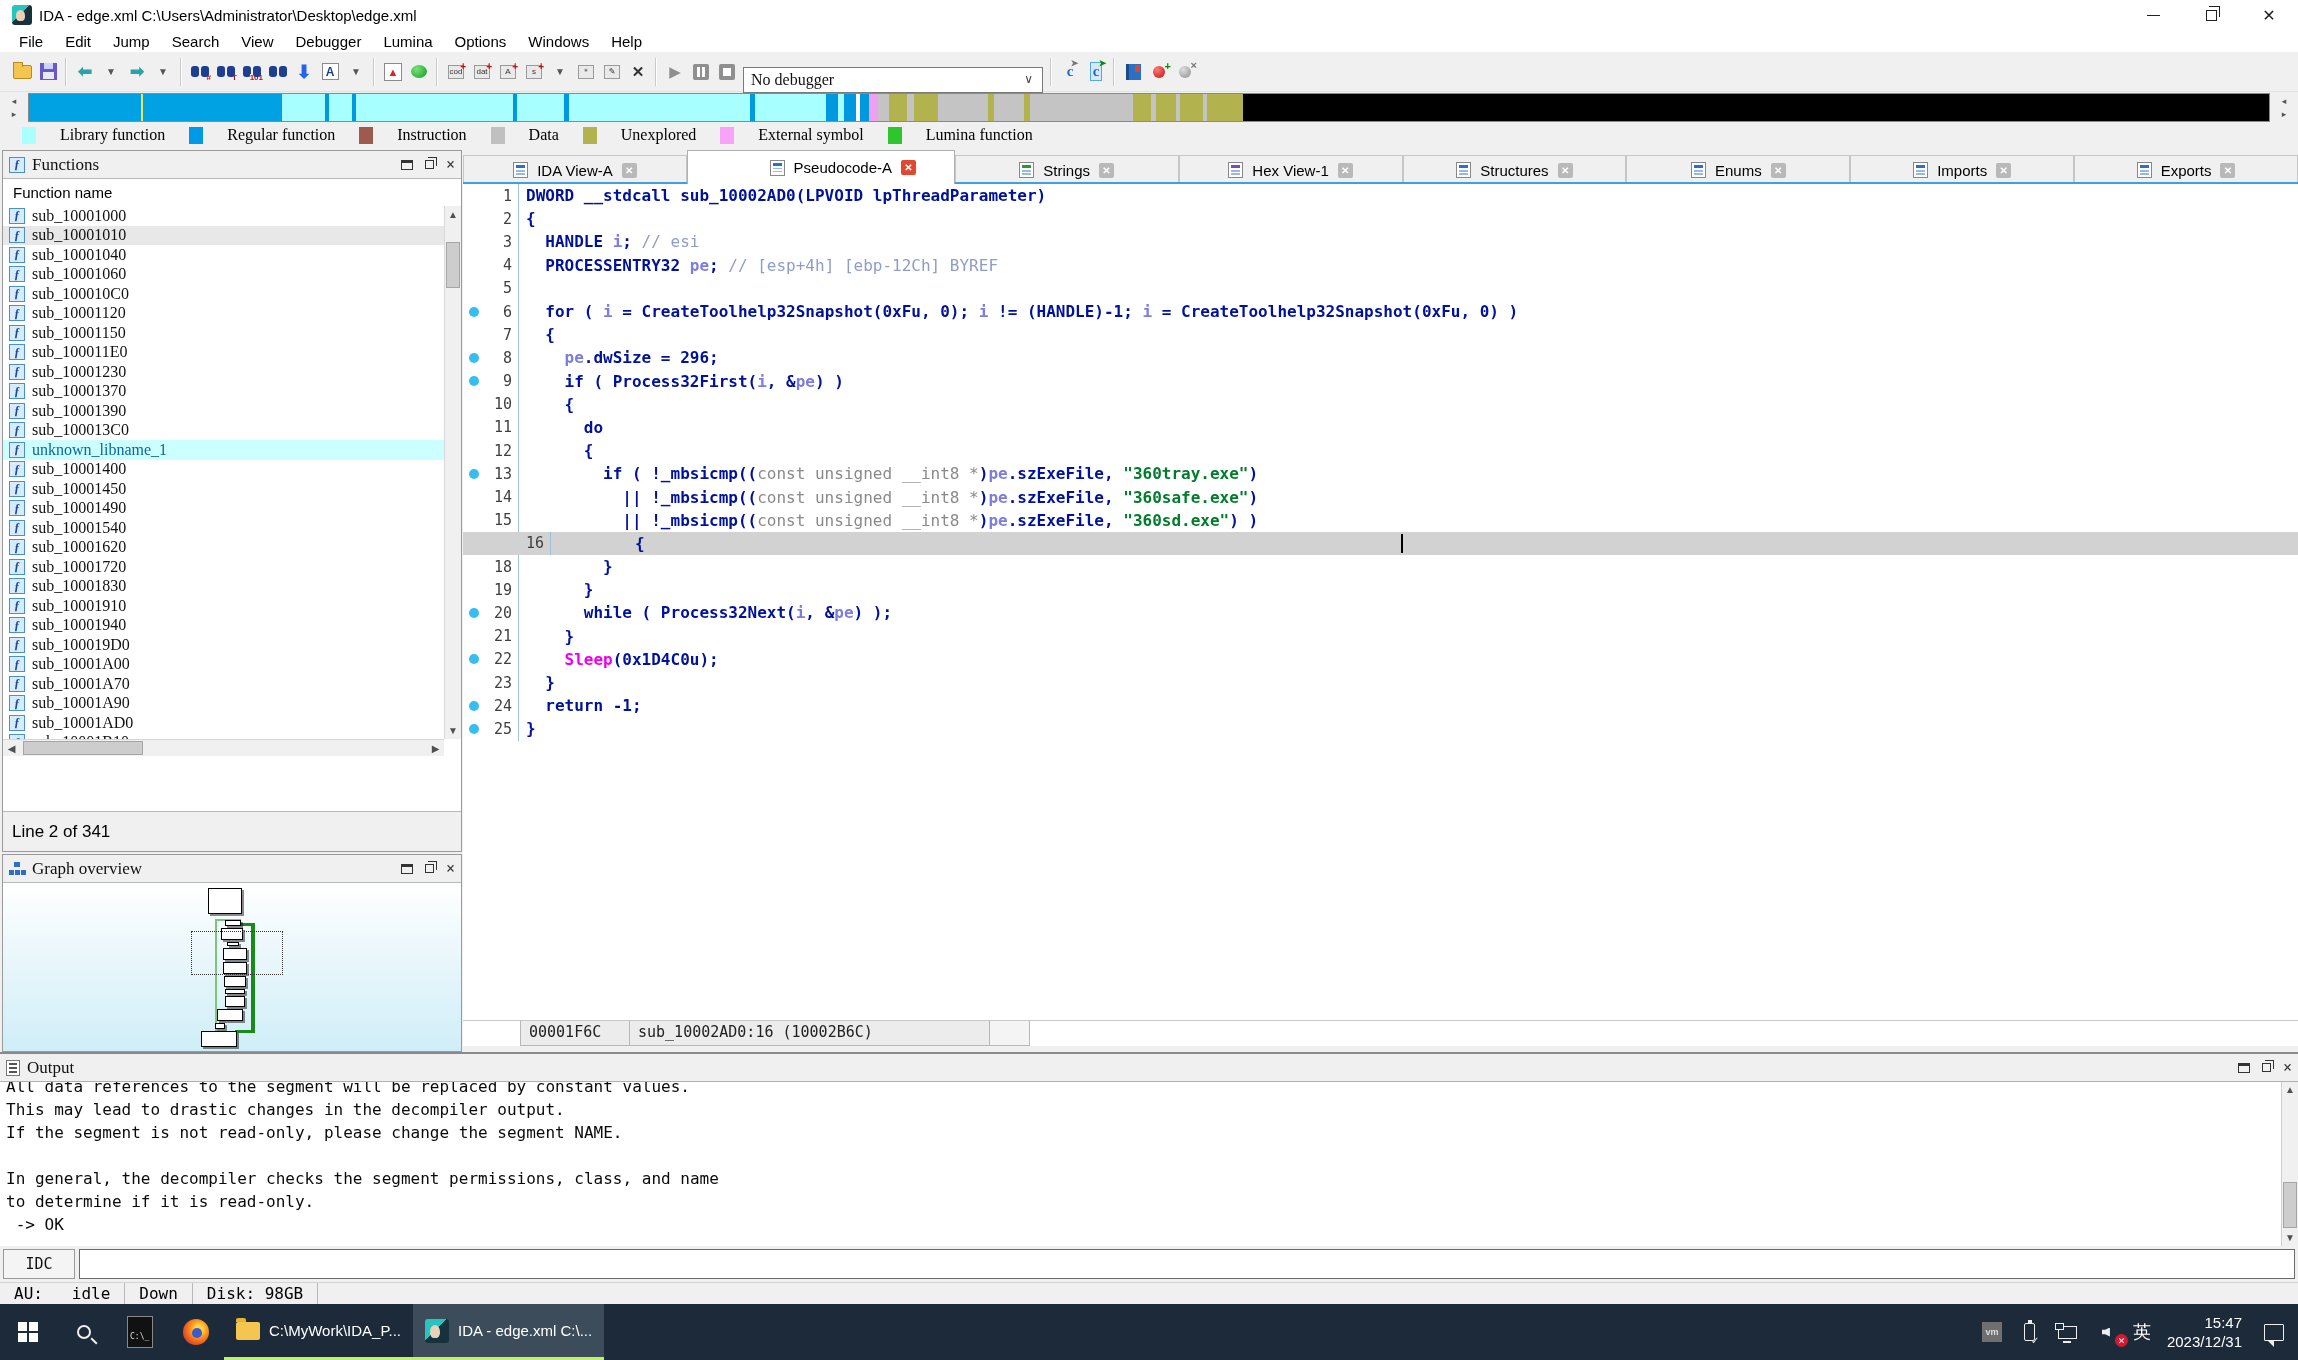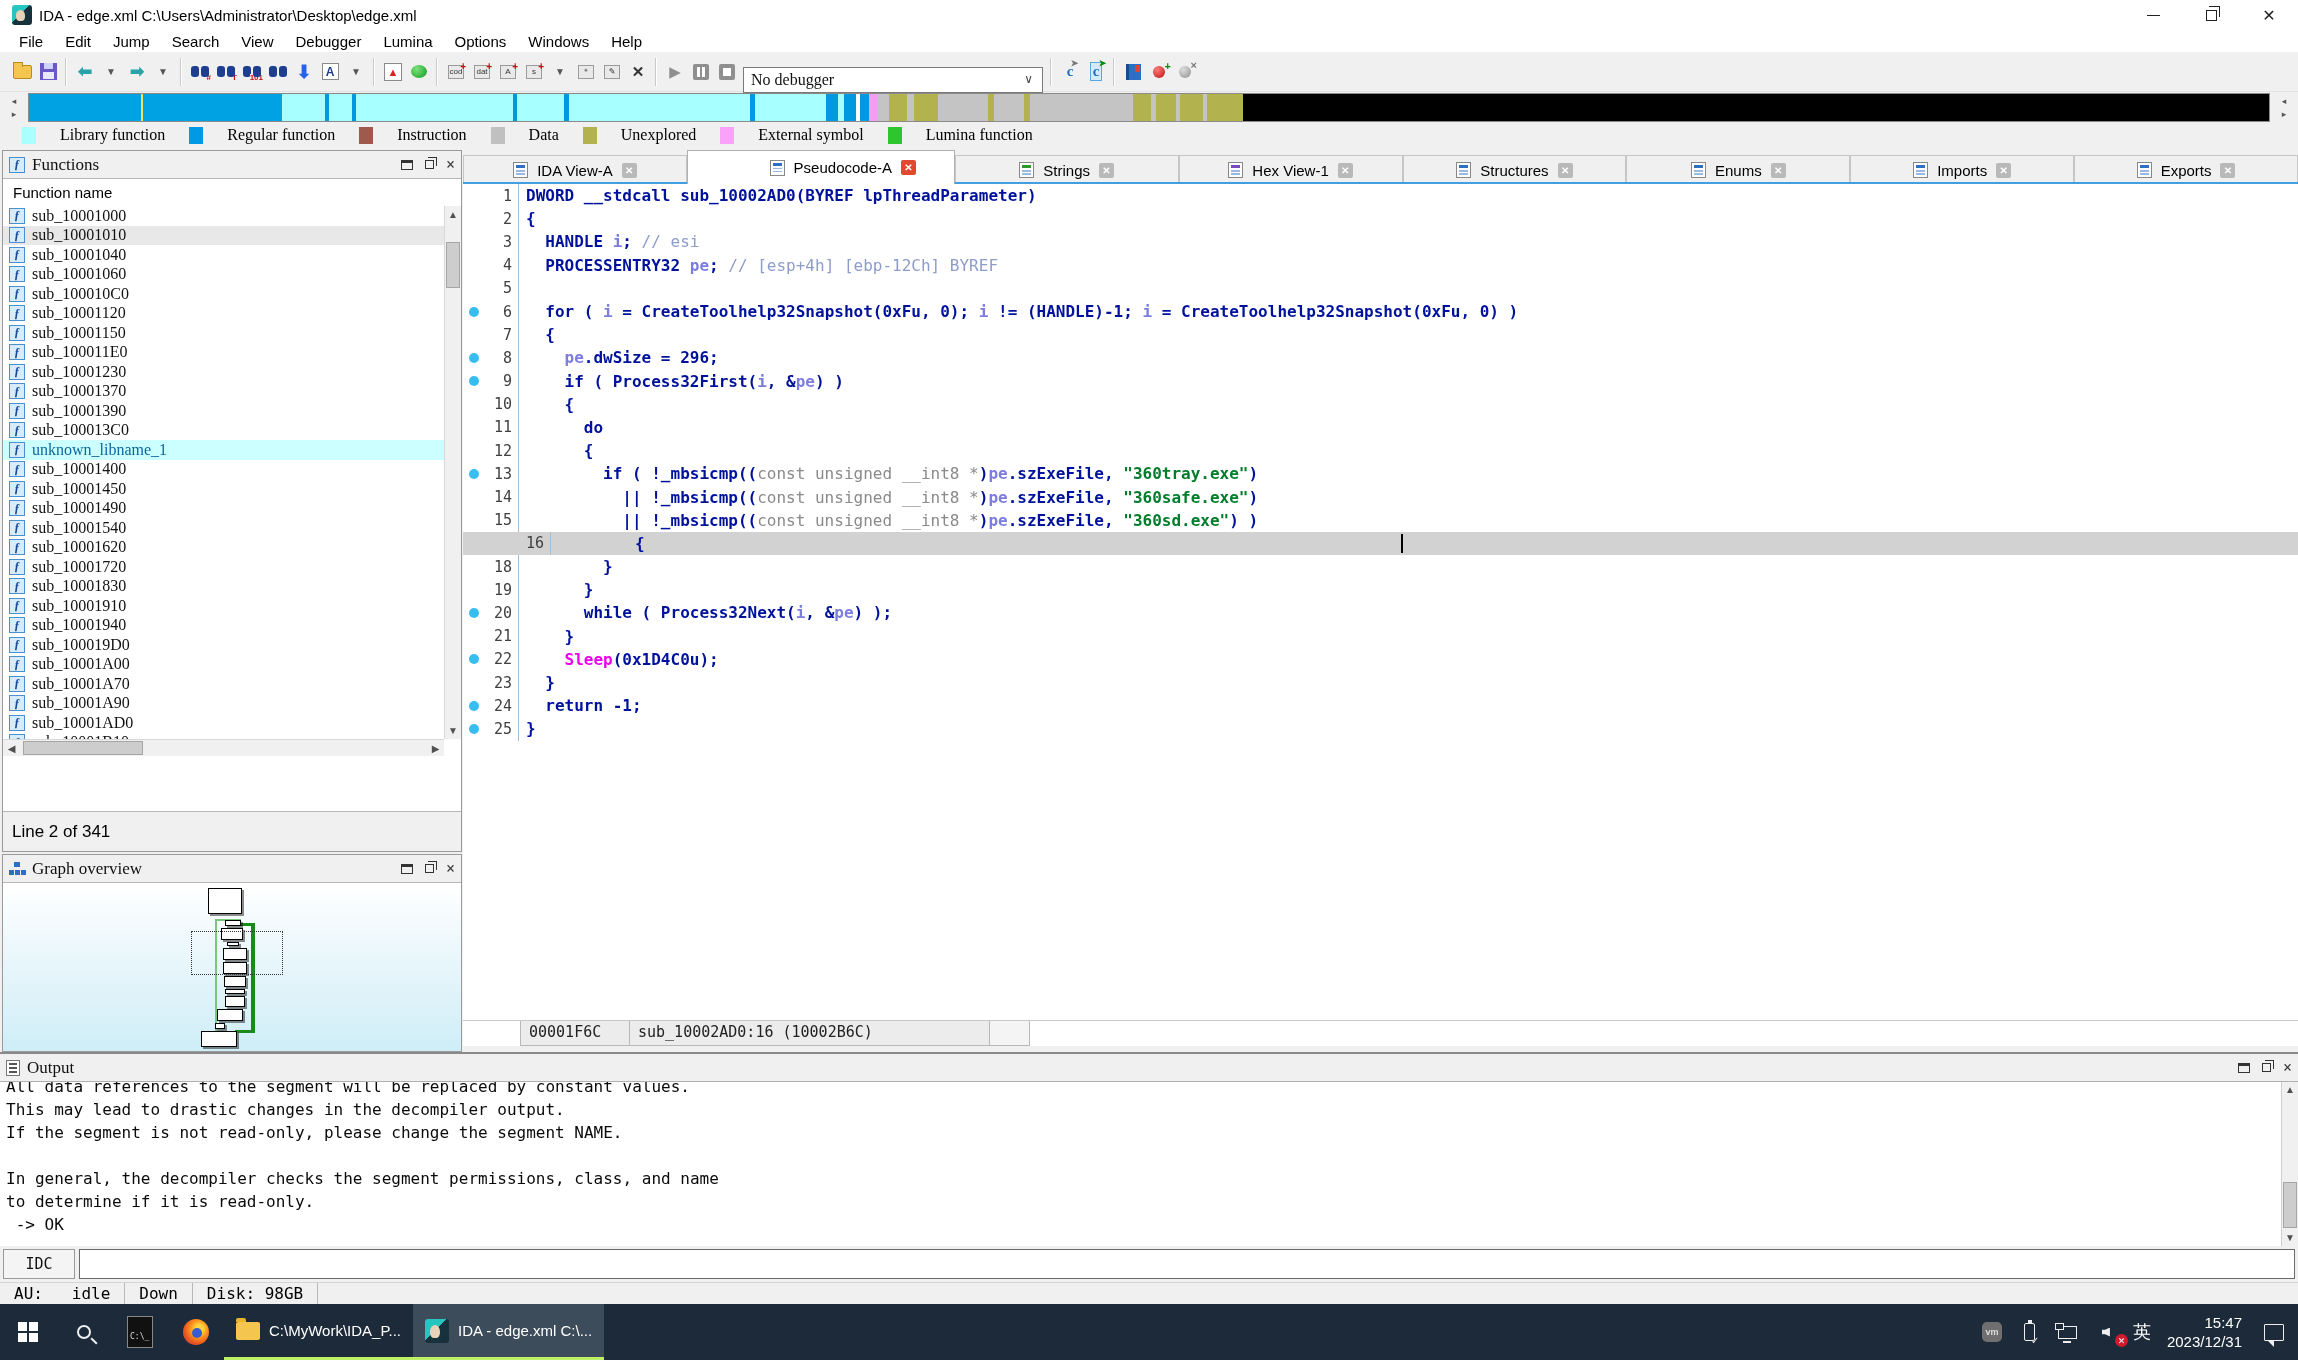--- a/index.html
+++ b/index.html
@@ -211,21 +211,21 @@
   .task { display:flex; align-items:center; gap:9px; padding:0 12px; max-width:236px; position:relative; border-bottom:3px solid #bef264; }
   .task.active { background:#3d4c5a; }
   .task-label { font-size:15px; color:#fff; white-space:nowrap; overflow:hidden; }
   .tfolder { width:24px; height:18px; background:#f4c64f; border-radius:2px; position:relative; flex:none; }
   .tfolder::before{content:'';position:absolute;left:0;top:-4px;width:10px;height:4px;background:#e8b42f;border-radius:2px 2px 0 0;}
   .tida { width:24px; height:24px; border-radius:3px; flex:none;
           background:linear-gradient(135deg,#27c5c0 0 45%, #17323c 45% 100%); position:relative; }
   .tida::after{content:'';position:absolute;left:5px;top:6px;width:10px;height:13px;border-radius:50% 50% 40% 40%;background:#e8d2b8;}
   .tray { margin-left:auto; display:flex; align-items:center; gap:16px; padding-right:14px; }
   .tray-ico { width:22px; height:22px; display:flex; align-items:center; justify-content:center; position:relative; }
-  .vm-ico { width:20px; height:20px; background:#6f6f6f; border-radius:5px; color:#ddd; font-size:9px; font-weight:bold;
+  .vm-ico { width:20px; height:20px; background:#6f6f6f; border-radius:0; color:#ddd; font-size:9px; font-weight:bold;
             display:flex; align-items:center; justify-content:center; }
   .vm-warn { position:absolute; left:-3px; bottom:-3px; width:0; height:0; border-left:6px solid transparent;
              border-right:6px solid transparent; border-bottom:10px solid #f2c f; border-bottom-color:#f2c12e; }
   .usb-ico { width:11px; height:18px; border:1.5px solid #eee; border-radius:2px; position:relative; }
   .usb-ico::before{content:'';position:absolute;left:2.5px;top:-4px;width:4px;height:3px;background:#eee;}
   .usb-ico::after{content:'✓';position:absolute;right:-5px;bottom:-6px;font-size:10px;color:#eee;}
   .net-ico { width:19px; height:13px; border:1.5px solid #eee; position:relative; }
   .net-ico::before{content:'';position:absolute;left:4px;bottom:-5px;width:8px;height:1.5px;background:#eee;}
   .net-ico::after{content:'';position:absolute;left:-4px;top:-4px;width:7px;height:5px;border:1.5px solid #eee;background:#1c2a39;}
   .spk-ico { width:8px; height:9px; background:#eee; position:relative; clip-path:polygon(0 25%,40% 25%,100% 0,100% 100%,40% 75%,0 75%); }
@@ -628,21 +628,21 @@
         <span class="tab-close">✕</span>
       </div>
       <div class="tab">
         <span class="tab-ico"></span>
         <span>Exports</span>
         <span class="tab-close">✕</span>
       </div>
     </div>
 
   <div class="codewrap">
-      <div class="code-line"><span class="lm"></span><span class="lnum">1</span><span class="ltext"><span class="tk-n">DWORD __stdcall sub_10002AD0(BYREF lpThreadParameter)</span></span></div>
+      <div class="code-line"><span class="lm"></span><span class="lnum">1</span><span class="ltext"><span class="tk-n">DWORD __stdcall sub_10002AD0(LPVOID lpThreadParameter)</span></span></div>
       <div class="code-line"><span class="lm"></span><span class="lnum">2</span><span class="ltext"><span class="tk-n">{</span></span></div>
       <div class="code-line"><span class="lm"></span><span class="lnum">3</span><span class="ltext"><span class="tk-n">  HANDLE </span><span class="tk-v">i</span><span class="tk-n">; </span><span class="tk-c">// esi</span></span></div>
       <div class="code-line"><span class="lm"></span><span class="lnum">4</span><span class="ltext"><span class="tk-n">  PROCESSENTRY32 </span><span class="tk-v">pe</span><span class="tk-n">; </span><span class="tk-c">// [esp+4h] [ebp-12Ch] BYREF</span></span></div>
       <div class="code-line"><span class="lm"></span><span class="lnum">5</span><span class="ltext"></span></div>
       <div class="code-line"><span class="lm"><span class="bp-dot"></span></span><span class="lnum">6</span><span class="ltext"><span class="tk-n">  for ( </span><span class="tk-v">i</span><span class="tk-n"> = CreateToolhelp32Snapshot(0xFu, 0); </span><span class="tk-v">i</span><span class="tk-n"> != (HANDLE)-1; </span><span class="tk-v">i</span><span class="tk-n"> = CreateToolhelp32Snapshot(0xFu, 0) )</span></span></div>
       <div class="code-line"><span class="lm"></span><span class="lnum">7</span><span class="ltext"><span class="tk-n">  {</span></span></div>
       <div class="code-line"><span class="lm"><span class="bp-dot"></span></span><span class="lnum">8</span><span class="ltext"><span class="tk-n">    </span><span class="tk-v">pe</span><span class="tk-n">.dwSize = 296;</span></span></div>
       <div class="code-line"><span class="lm"><span class="bp-dot"></span></span><span class="lnum">9</span><span class="ltext"><span class="tk-n">    if ( Process32First(</span><span class="tk-v">i</span><span class="tk-n">, &amp;</span><span class="tk-v">pe</span><span class="tk-n">) )</span></span></div>
       <div class="code-line"><span class="lm"></span><span class="lnum">10</span><span class="ltext"><span class="tk-n">    {</span></span></div>
       <div class="code-line"><span class="lm"></span><span class="lnum">11</span><span class="ltext"><span class="tk-n">      do</span></span></div>

